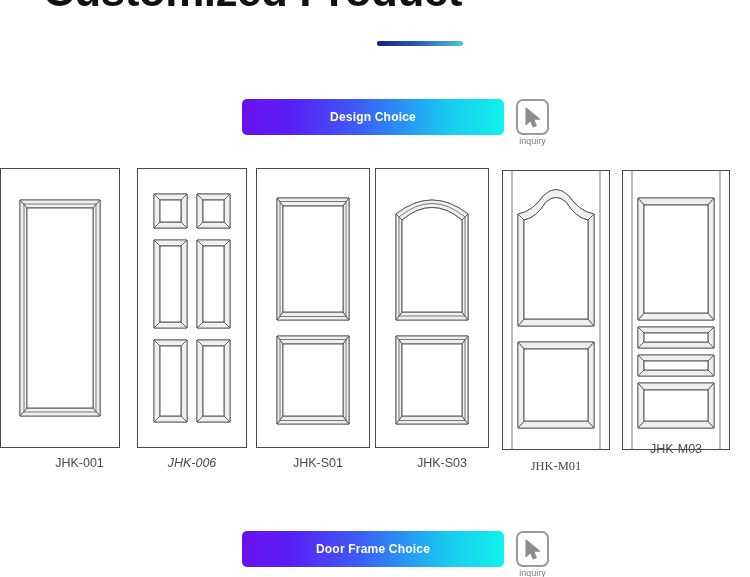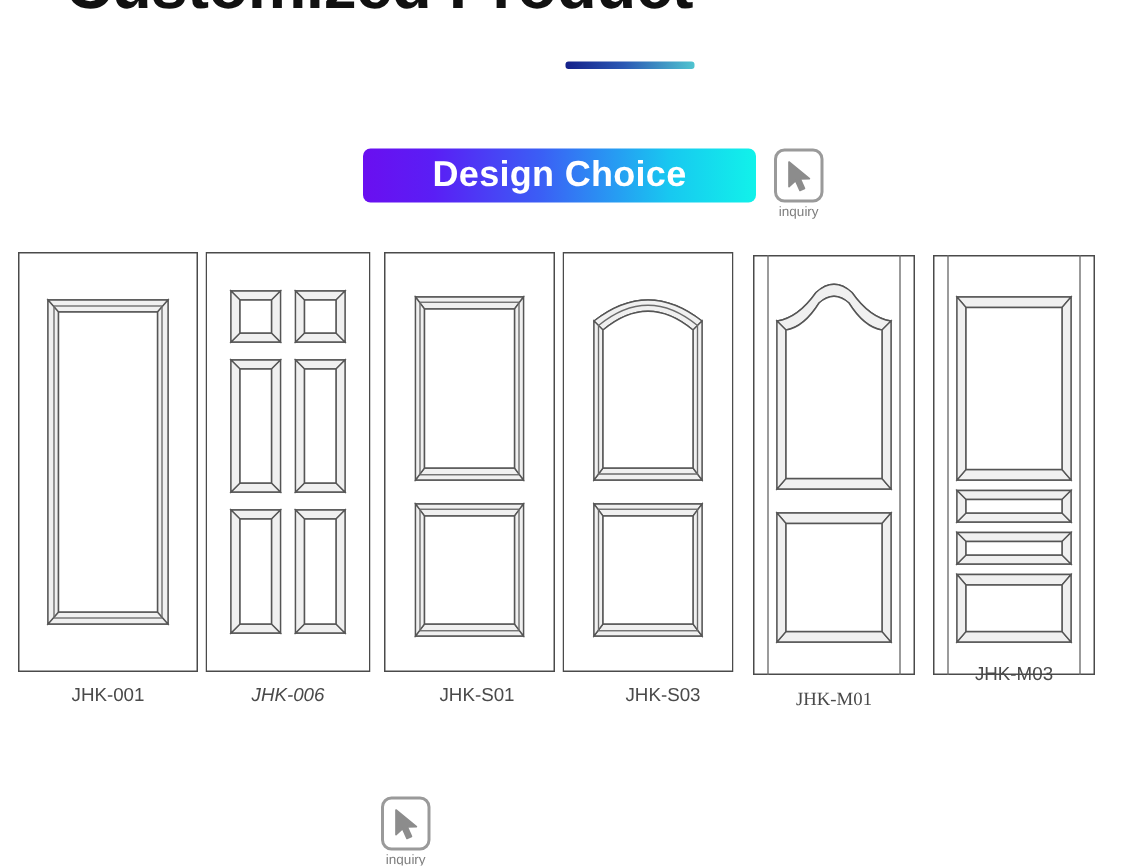--- a/index.html
+++ b/index.html
@@ -44,21 +44,21 @@
     position: absolute;
     display: flex;
     align-items: flex-start;
   }
   .choice-btn {
     width: 262px;
     height: 36px;
     border-radius: 5px;
     background: linear-gradient(90deg, #6a0ff0 0%, #5a1ef5 18%, #3b5ef5 45%, #18c8f0 78%, #11f2ea 100%);
     color: #ffffff;
-    font-size: 24px;
+    font-size: 12px;
     font-weight: bold;
     display: flex;
     align-items: center;
     justify-content: center;
     letter-spacing: 0.2px;
     border: none;
     box-sizing: border-box;
   }
   .inquiry-box {
     margin-left: 10px;
@@ -135,21 +135,21 @@
       <svg width="19" height="22" viewBox="0 0 19 22">
         <path d="M1 1 L1 17.5 L5.4 13.4 L8.3 20 L11.3 18.6 L8.5 12.3 L14.6 12.1 Z" fill="#8c8c8c" stroke="#8c8c8c" stroke-width="1.1" stroke-linejoin="round"></path>
       </svg>
     </div>
     <div class="inquiry-label">inquiry</div>
   </div>
 </div>
 
 <div class="door-grid">
 
-  <div class="door-card" style="left:12px; top:168px; width:120px; height:305px;">
+  <div class="door-card" style="left:0; top:168px; width:120px; height:305px;padding-left:13px;">
     <svg class="door-svg door-figure" width="120" height="280" viewBox="0 0 120 280">
       <rect class="outline" x="0.5" y="0.5" width="119" height="279"></rect>
 
       <polygon class="bevel" points="20,32 100,32 100,248 20,248"></polygon>
       <polygon class="bevel-lt" points="20,32 100,32 93,40 27,40"></polygon>
       <polygon class="bevel-lt" points="20,248 100,248 93,240 27,240"></polygon>
       <polygon class="bevel-lt" points="20,32 27,40 27,240 20,248"></polygon>
       <polygon class="bevel-lt" points="100,32 93,40 93,240 100,248"></polygon>
       <rect class="panel-face" x="27" y="40" width="66" height="200"></rect>
       <rect class="thinline" x="24" y="36" width="72" height="208"></rect>
@@ -340,20 +340,21 @@
         <polygon class="bevel-lt" points="92,213 86,220 86,251 92,258"></polygon>
         <rect class="panel-face" x="22" y="220" width="64" height="31"></rect>
       </g>
     </svg>
     <div class="door-label" style="top:272px;">JHK-M03</div>
   </div>
 
 </div>
 
 <div class="section-row" style="left:242px; top:531px;">
+  <div class="choice-btn">Door Frame Choice</div>
   <div class="inquiry-box">
     <div class="inquiry-frame">
       <svg width="19" height="22" viewBox="0 0 19 22">
         <path d="M1 1 L1 17.5 L5.4 13.4 L8.3 20 L11.3 18.6 L8.5 12.3 L14.6 12.1 Z" fill="#8c8c8c" stroke="#8c8c8c" stroke-width="1.1" stroke-linejoin="round"></path>
       </svg>
     </div>
     <div class="inquiry-label">inquiry</div>
   </div>
 </div>
 

